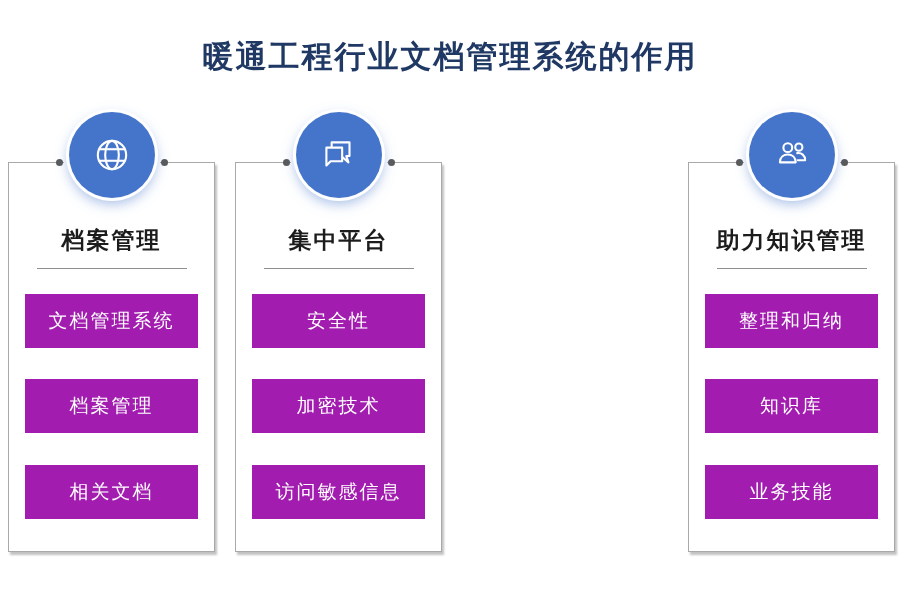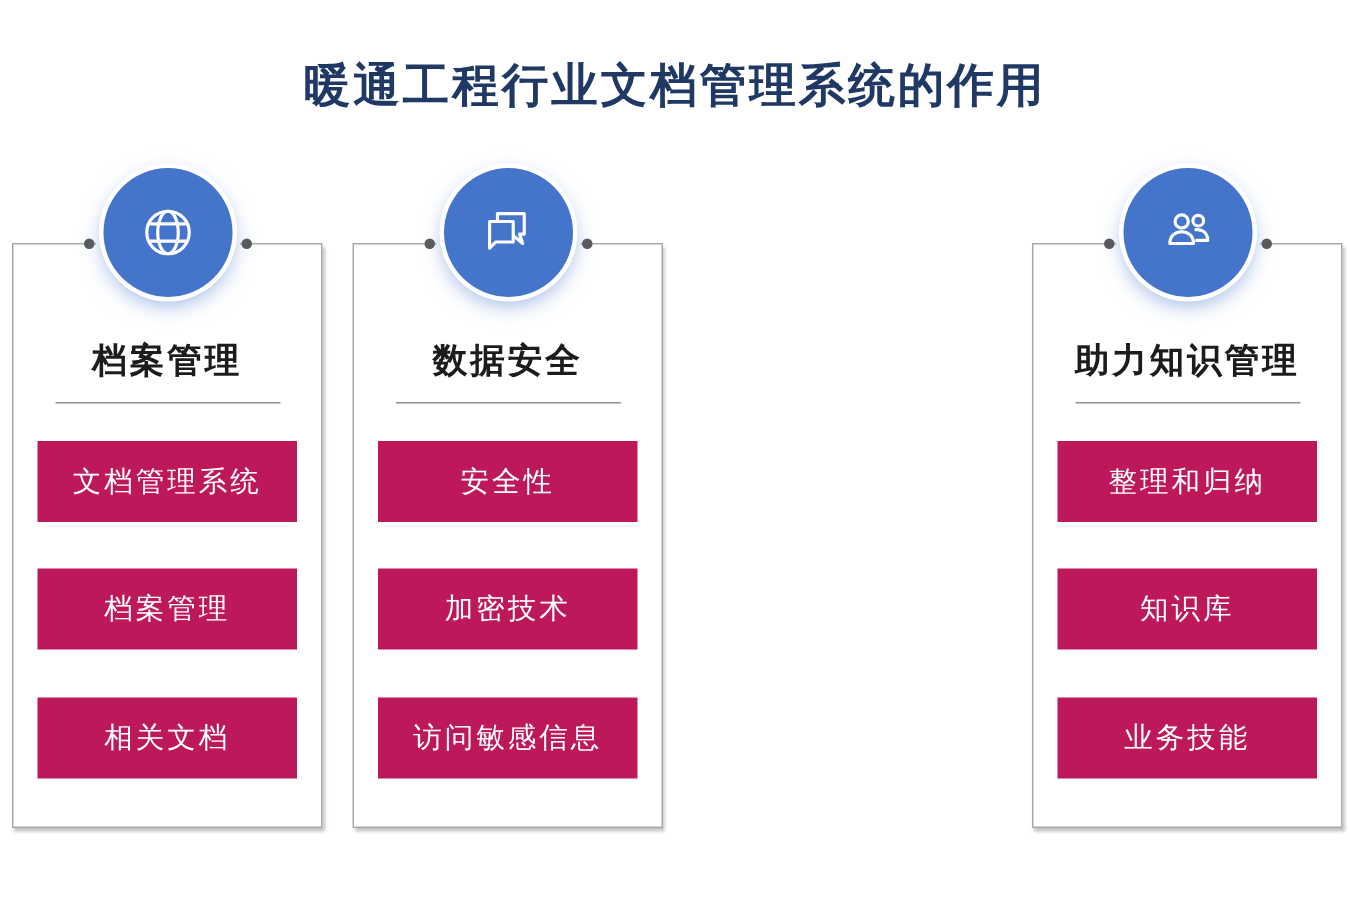--- a/index.html
+++ b/index.html
@@ -39,21 +39,21 @@
   }
   .bubble svg{display:block;}
   .card-title{
     margin-top:62px;text-align:center;font-size:23px;letter-spacing:2px;
     color:#1c1c1c;font-weight:bold;
   }
   .title-rule{
     width:150px;margin:12px auto 0;border-bottom:1px solid #8f8f8f;height:0;
   }
   .pill{
-    position:absolute;left:16px;width:173px;height:54px;background:#be185d;
+    position:absolute;left:16px;width:173px;height:54px;background:#a21caf;
     color:#ffffff;font-size:19px;letter-spacing:2px;
     display:flex;align-items:center;justify-content:center;
   }
   .pill.p1{top:131px;} .pill.p2{top:216px;} .pill.p3{top:302px;}
   
   .brand{
     position:absolute;right:6px;bottom:8px;width:160px;z-index:5;
   }
   .brand-row{display:flex;align-items:center;justify-content:flex-start;}
   .brand-name{
@@ -88,21 +88,21 @@
           <ellipse cx="20" cy="20" rx="6.5" ry="13.5"></ellipse>
           <line x1="7.5" y1="14.5" x2="32.5" y2="14.5"></line>
           <line x1="7.5" y1="25.5" x2="32.5" y2="25.5"></line>
         </svg>
       </span>
     </div>
   </div>
 
   <div class="col" style="left:235px">
     <div class="card">
-      <div class="card-title">数据安全</div>
+      <div class="card-title">集中平台</div>
       <div class="title-rule"></div>
       <div class="pill p1">安全性</div>
       <div class="pill p2">加密技术</div>
       <div class="pill p3">访问敏感信息</div>
     </div>
     <div class="gap-mask"></div>
     <div class="dot left"></div>
     <div class="dot right"></div>
     <div class="bubble">
       <span>

